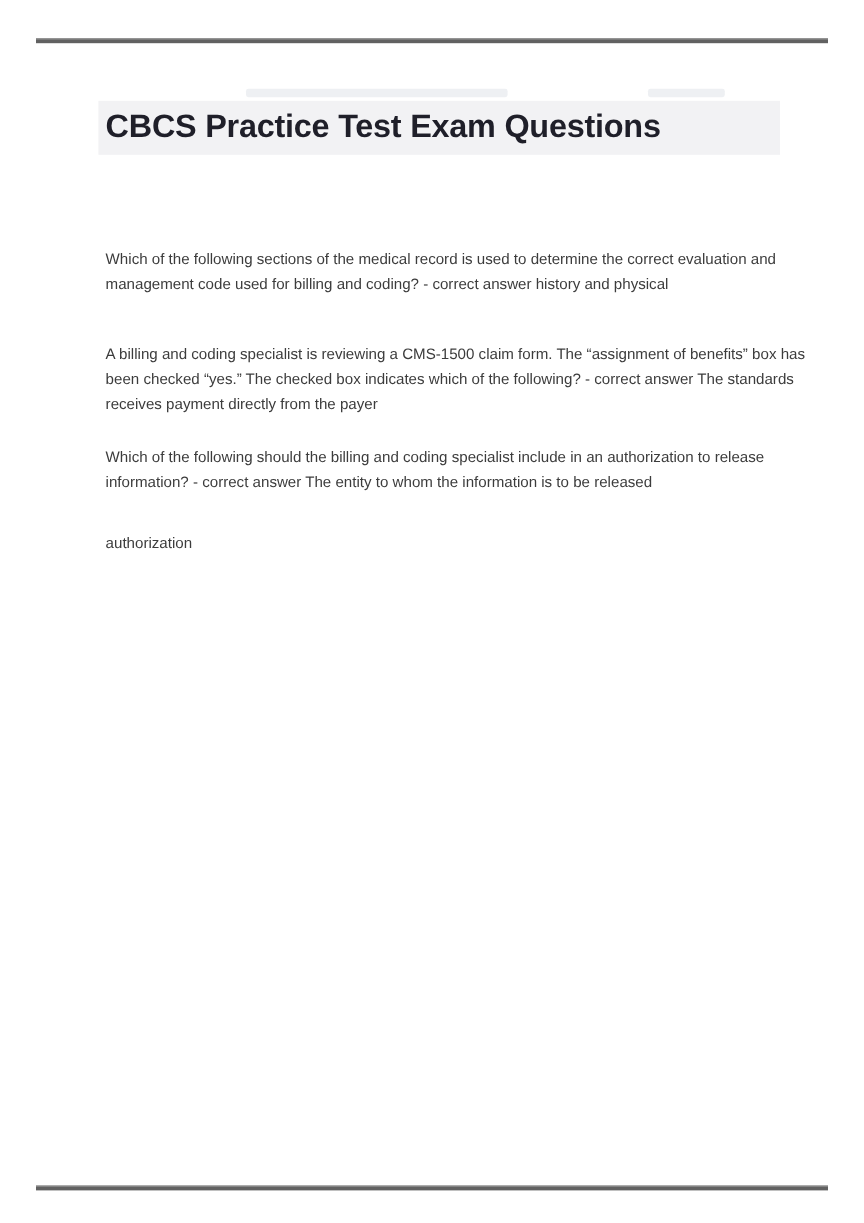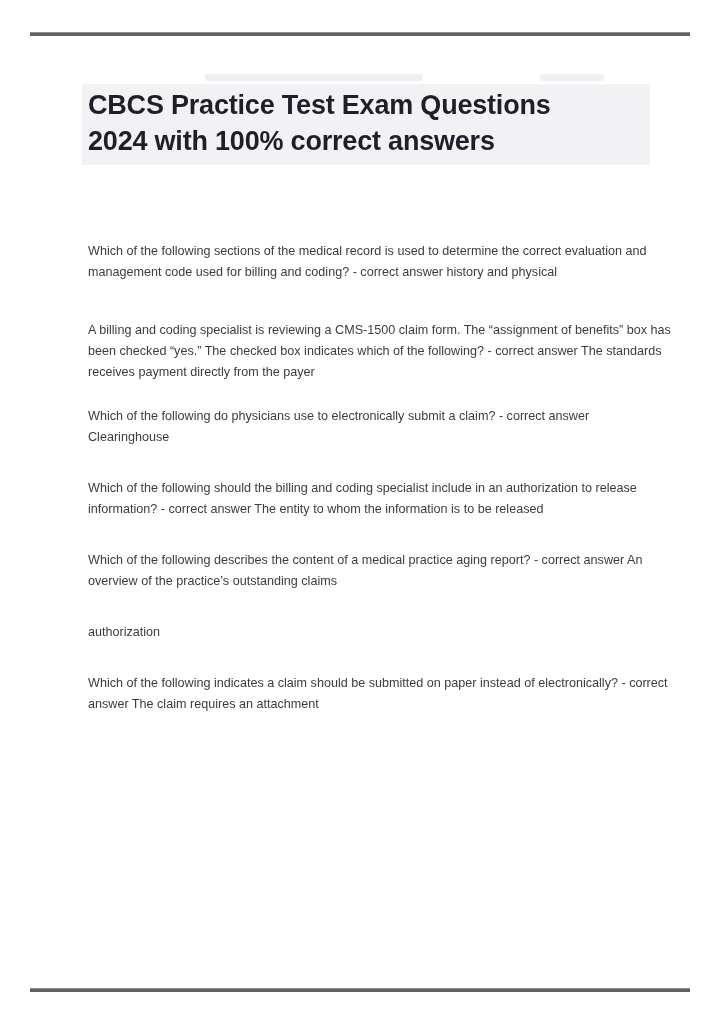--- a/index.html
+++ b/index.html
@@ -37,21 +37,20 @@
     font-weight:bold;
     line-height:36px;
     letter-spacing:-0.2px;
     color:#1f1f29;
     white-space:nowrap;
   }
   .content{
     position:absolute;
     left:88px;top:206px;
     width:572px;
-    margin-top:35px;
   }
   .qa{margin:0 0 30px 0;}
   .qa:first-child{margin-bottom:37px;}
   .qa:nth-child(2){margin-bottom:23px;}
   .qa-line{
     font-size:12.6px;
     line-height:21px;
     color:#3c3c3c;
     white-space:nowrap;
   }
@@ -61,59 +60,46 @@
 
 <div class="page">
 
   <div class="rule top"></div>
 
   <div class="artifact a1"></div>
   <div class="artifact a2"></div>
 
   <div class="title-block">
     <div class="title-line">CBCS Practice Test Exam Questions</div>
-    <div class="title-line">2024 with 100% correct answers</div>
   </div>
 
   <div class="content">
 
     <div class="qa">
       <div class="qa-line">Which of the following sections of the medical record is used to determine the correct evaluation and</div>
       <div class="qa-line">management code used for billing and coding? - correct answer history and physical</div>
     </div>
 
     <div class="qa">
       <div class="qa-line">A billing and coding specialist is reviewing a CMS-1500 claim form. The “assignment of benefits” box has</div>
       <div class="qa-line">been checked “yes.” The checked box indicates which of the following? - correct answer The standards</div>
       <div class="qa-line">receives payment directly from the payer</div>
     </div>
 
-    <div class="qa">
-      <div class="qa-line">Which of the following do physicians use to electronically submit a claim? - correct answer</div>
-      <div class="qa-line">Clearinghouse</div>
-    </div>
 
     <div class="qa">
       <div class="qa-line">Which of the following should the billing and coding specialist include in an authorization to release</div>
       <div class="qa-line">information? - correct answer The entity to whom the information is to be released</div>
     </div>
 
-    <div class="qa">
-      <div class="qa-line">Which of the following describes the content of a medical practice aging report? - correct answer An</div>
-      <div class="qa-line">overview of the practice’s outstanding claims</div>
-    </div>
 
     <div class="qa">
       <div class="qa-line">authorization</div>
     </div>
 
 
 
-    <div class="qa">
-      <div class="qa-line">Which of the following indicates a claim should be submitted on paper instead of electronically? - correct</div>
-      <div class="qa-line">answer The claim requires an attachment</div>
-    </div>
 
   </div>
 
   <div class="rule bottom"></div>
 
 </div>
 
 </body></html>

